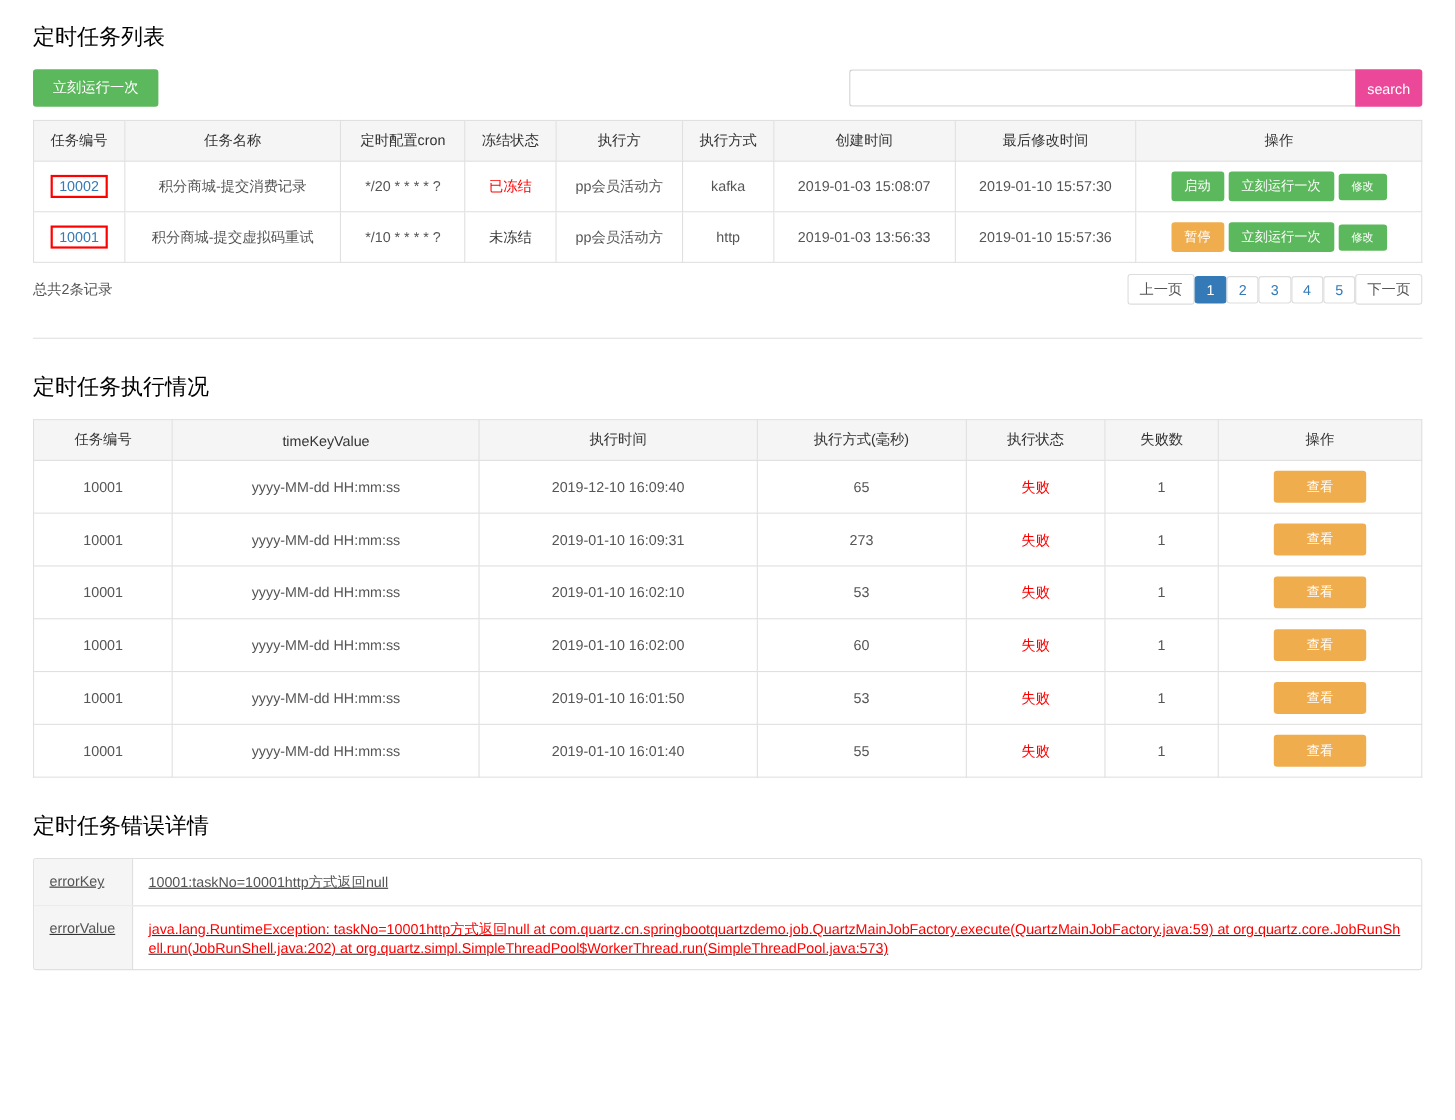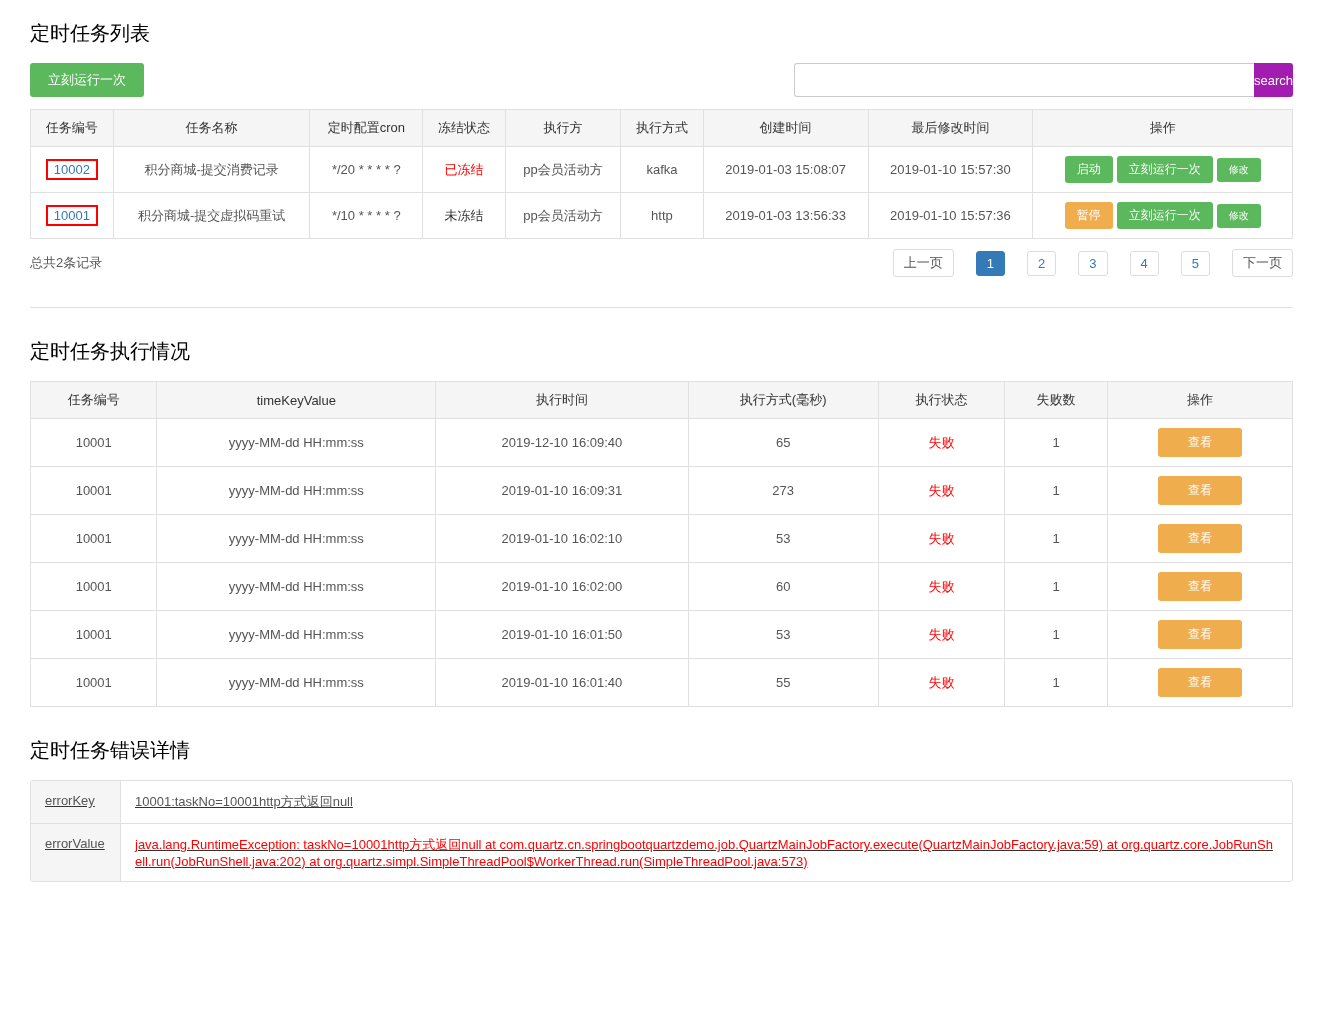--- a/index.html
+++ b/index.html
@@ -7,41 +7,41 @@
     
     h2 { font-size: 20px; font-weight: normal; color: #000000; margin-bottom: 16px; }
     
     .section { margin-bottom: 30px; }
     
     
     .toolbar { display: flex; align-items: center; justify-content: space-between; margin-bottom: 12px; }
     .btn-add { background: #5cb85c; color: #fff; border: none; padding: 8px 18px; font-size: 13px; border-radius: 3px; cursor: pointer; }
     .search-area { display: flex; align-items: center; gap: 0; }
     .search-input { width: 460px; height: 34px; border: 1px solid #ccc; border-right: none; padding: 0 10px; font-size: 13px; outline: none; border-radius: 3px 0 0 3px; }
-    .btn-search { background: #a21caf; color: #fff; border: none; padding: 0 0; height: 34px; font-size: 13px; border-radius: 0 3px 3px 0; cursor: pointer; }
+    .btn-search { background: #ec4899; color: #fff; border: none; padding: 0 11px; height: 34px; font-size: 13px; border-radius: 0 3px 3px 0; cursor: pointer; }
     
     
     table { width: 100%; border-collapse: collapse; margin-bottom: 8px; }
     th { background: #f5f5f5; border: 1px solid #e0e0e0; padding: 9px 8px; text-align: center; font-weight: normal; color: #333; font-size: 13px; }
     td { border: 1px solid #e0e0e0; padding: 9px 8px; text-align: center; color: #555; font-size: 13px; }
     
     .status-frozen { color: #f00; }
     .status-normal { color: #333; }
     
     
     .btn-start { background: #5cb85c; color: #fff; border: none; padding: 5px 12px; border-radius: 3px; cursor: pointer; font-size: 12px; margin: 0 2px; }
     .btn-run-now { background: #5cb85c; color: #fff; border: none; padding: 5px 12px; border-radius: 3px; cursor: pointer; font-size: 12px; margin: 0 2px; }
     .btn-edit { background: #5cb85c; color: #fff; border: none; padding: 5px 12px; border-radius: 3px; cursor: pointer; font-size: 10px; margin: 0 2px; }
     .btn-pause { background: #f0ad4e; color: #fff; border: none; padding: 5px 12px; border-radius: 3px; cursor: pointer; font-size: 12px; margin: 0 2px; }
     .btn-view { background: #f0ad4e; color: #fff; border: none; padding: 6px 30px; border-radius: 3px; cursor: pointer; font-size: 12px; }
     
     
     .pagination-area { display: flex; align-items: center; justify-content: space-between; margin-top: 10px; }
     .total-text { color: #555; font-size: 13px; }
-    .pagination { display: flex; align-items: center; gap: 22px; }
+    .pagination { display: flex; align-items: center; gap: 0; }
     .page-btn { border: 1px solid #ddd; background: #fff; color: #337ab7; padding: 4px 10px; border-radius: 3px; cursor: pointer; font-size: 13px; }
     .page-btn.active { background: #337ab7; color: #fff; border-color: #337ab7; }
     .page-btn-nav { border: 1px solid #ddd; background: #fff; color: #555; padding: 4px 10px; border-radius: 3px; cursor: pointer; font-size: 13px; }
     
     
     .status-fail { color: #f00; }
     
     
     .error-section { border: 1px solid #e0e0e0; border-radius: 3px; overflow: hidden; margin-top: 10px; }
     .error-row { display: flex; border-bottom: 1px solid #e0e0e0; text-decoration: underline; }

